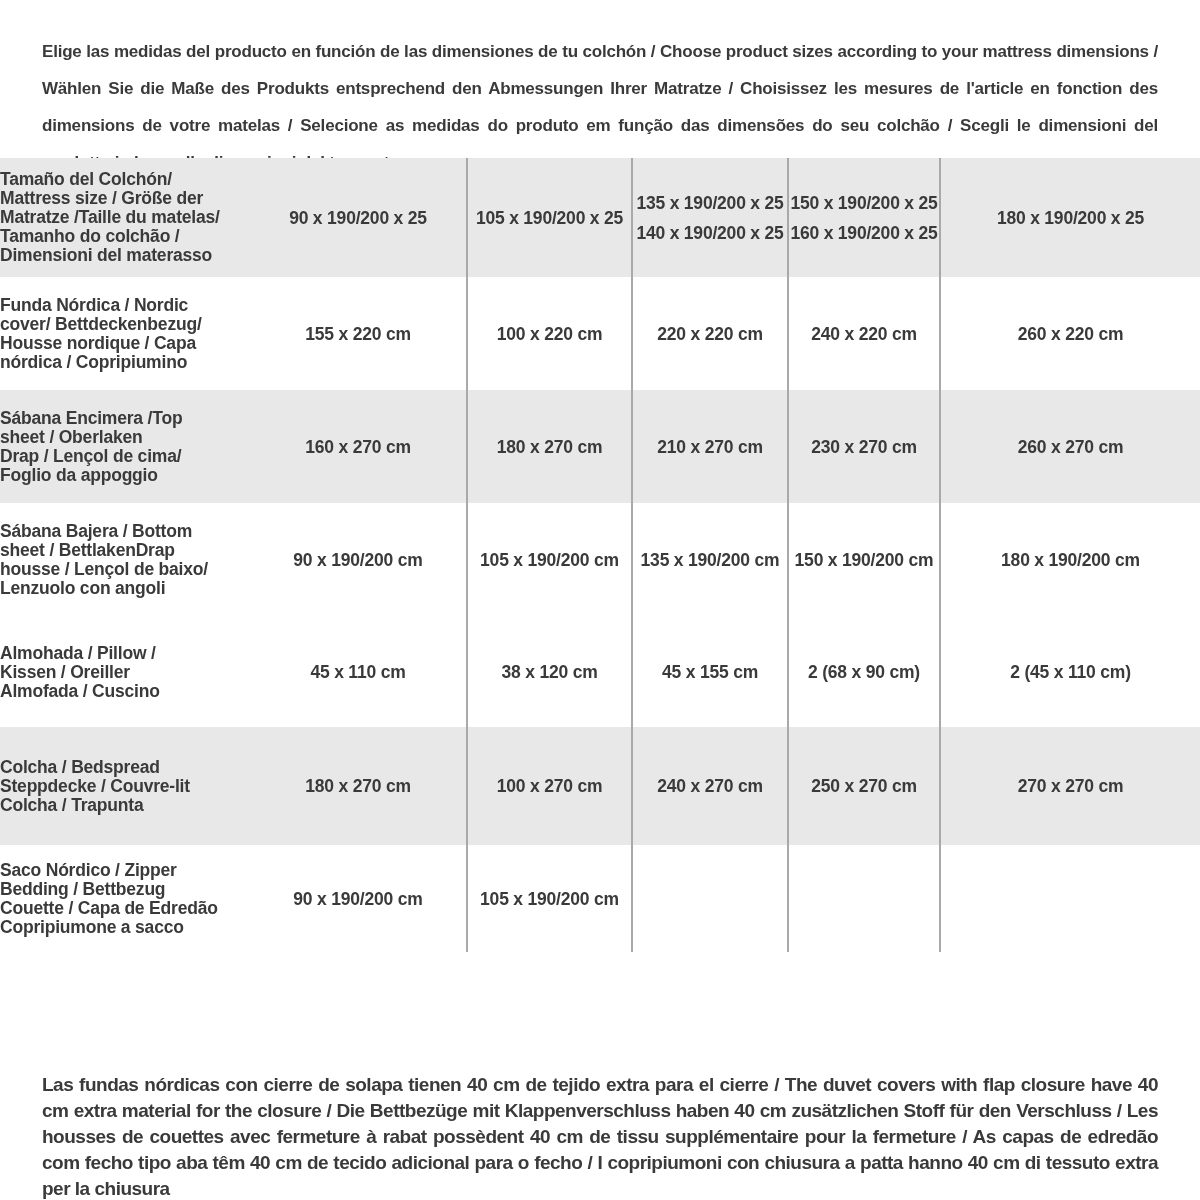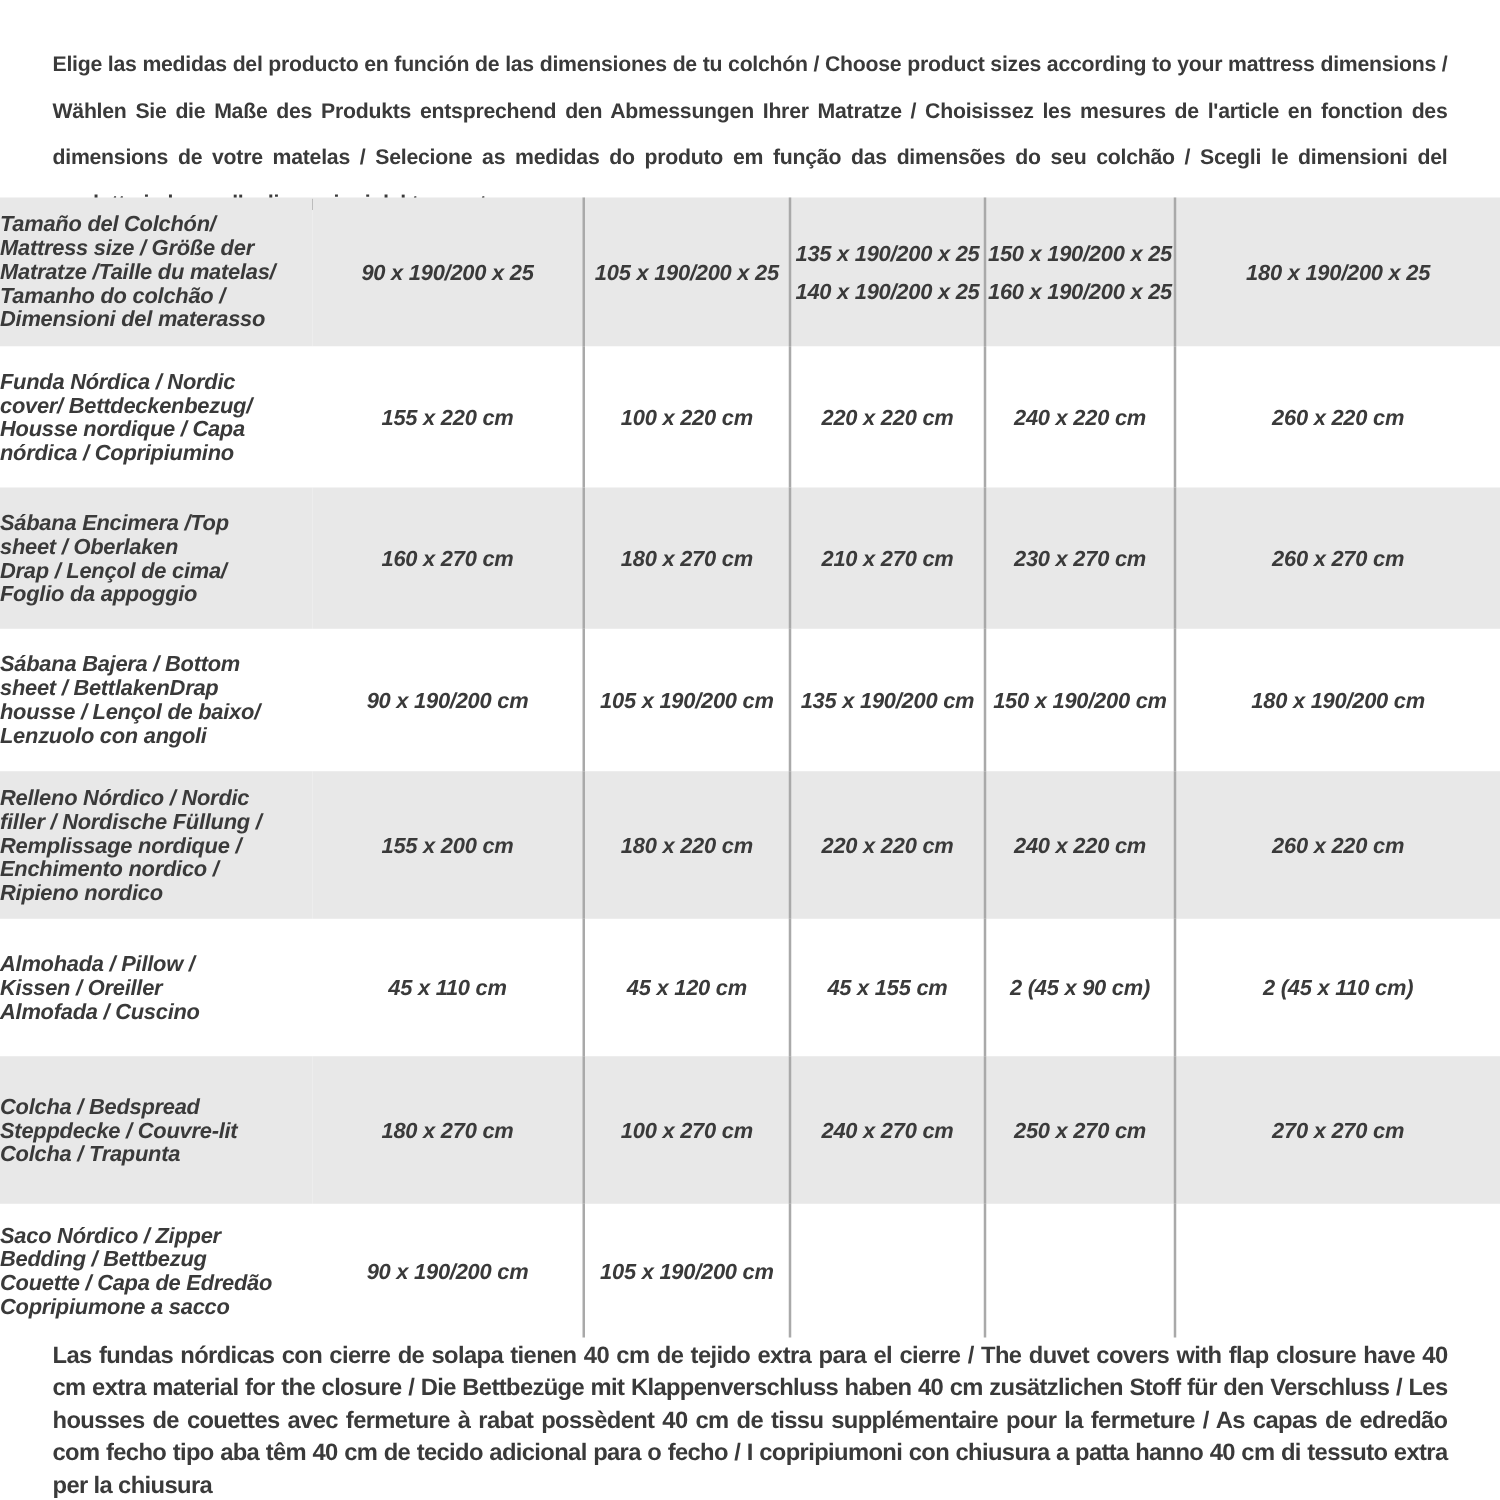--- a/index.html
+++ b/index.html
@@ -15,21 +15,21 @@
     font-size:17px;font-weight:bold;line-height:37px;
     letter-spacing:-0.2px;text-align:justify;
   }
 
   table.size-table{
     position:absolute;left:0;top:158px;width:1200px;
     border-collapse:collapse;table-layout:fixed;
   }
   table.size-table td{
     vertical-align:middle;font-weight:bold;font-size:17.5px;
-    white-space:pre-line;letter-spacing:-0.2px;padding:0;font-style:italic;
+    white-space:pre-line;letter-spacing:-0.2px;padding:0;
   }
   td.label{
     text-align:left;padding-left:40px;padding-right:6px;
     line-height:19px;
   }
   td.val{text-align:center;line-height:30px;}
   td.c1{padding-right:70px;}
   td.c5{padding-right:115px;}
   td.c2,td.c3,td.c4,td.c5{border-left:2px solid #a9a9a9;}
   tr.shaded td{background:#e8e8e8;}
@@ -99,40 +99,28 @@
         <td class="label">Sábana Bajera / Bottom
 sheet / BettlakenDrap
 housse / Lençol de baixo/
 Lenzuolo con angoli</td>
         <td class="val c1">90 x 190/200 cm</td>
         <td class="val c2">105 x 190/200 cm</td>
         <td class="val c3">135 x 190/200 cm</td>
         <td class="val c4">150 x 190/200 cm</td>
         <td class="val c5">180 x 190/200 cm</td>
       </tr>
-      <tr class="r5 shaded">
-        <td class="label">Relleno Nórdico / Nordic
-filler / Nordische Füllung /
-Remplissage nordique /
-Enchimento nordico /
-Ripieno nordico</td>
-        <td class="val c1">155 x 200 cm</td>
-        <td class="val c2">180 x 220 cm</td>
-        <td class="val c3">220 x 220 cm</td>
-        <td class="val c4">240 x 220 cm</td>
-        <td class="val c5">260 x 220 cm</td>
-      </tr>
       <tr class="r6">
         <td class="label">Almohada  / Pillow /
 Kissen / Oreiller
 Almofada / Cuscino</td>
         <td class="val c1">45 x 110 cm</td>
-        <td class="val c2">45 x 120 cm</td>
+        <td class="val c2">38 x 120 cm</td>
         <td class="val c3">45 x 155 cm</td>
-        <td class="val c4">2 (45 x 90 cm)</td>
+        <td class="val c4">2 (68 x 90 cm)</td>
         <td class="val c5">2 (45 x 110 cm)</td>
       </tr>
       <tr class="r7 shaded">
         <td class="label">Colcha / Bedspread
 Steppdecke / Couvre-lit
 Colcha / Trapunta</td>
         <td class="val c1">180 x 270 cm</td>
         <td class="val c2">100 x 270 cm</td>
         <td class="val c3">240 x 270 cm</td>
         <td class="val c4">250 x 270 cm</td>

